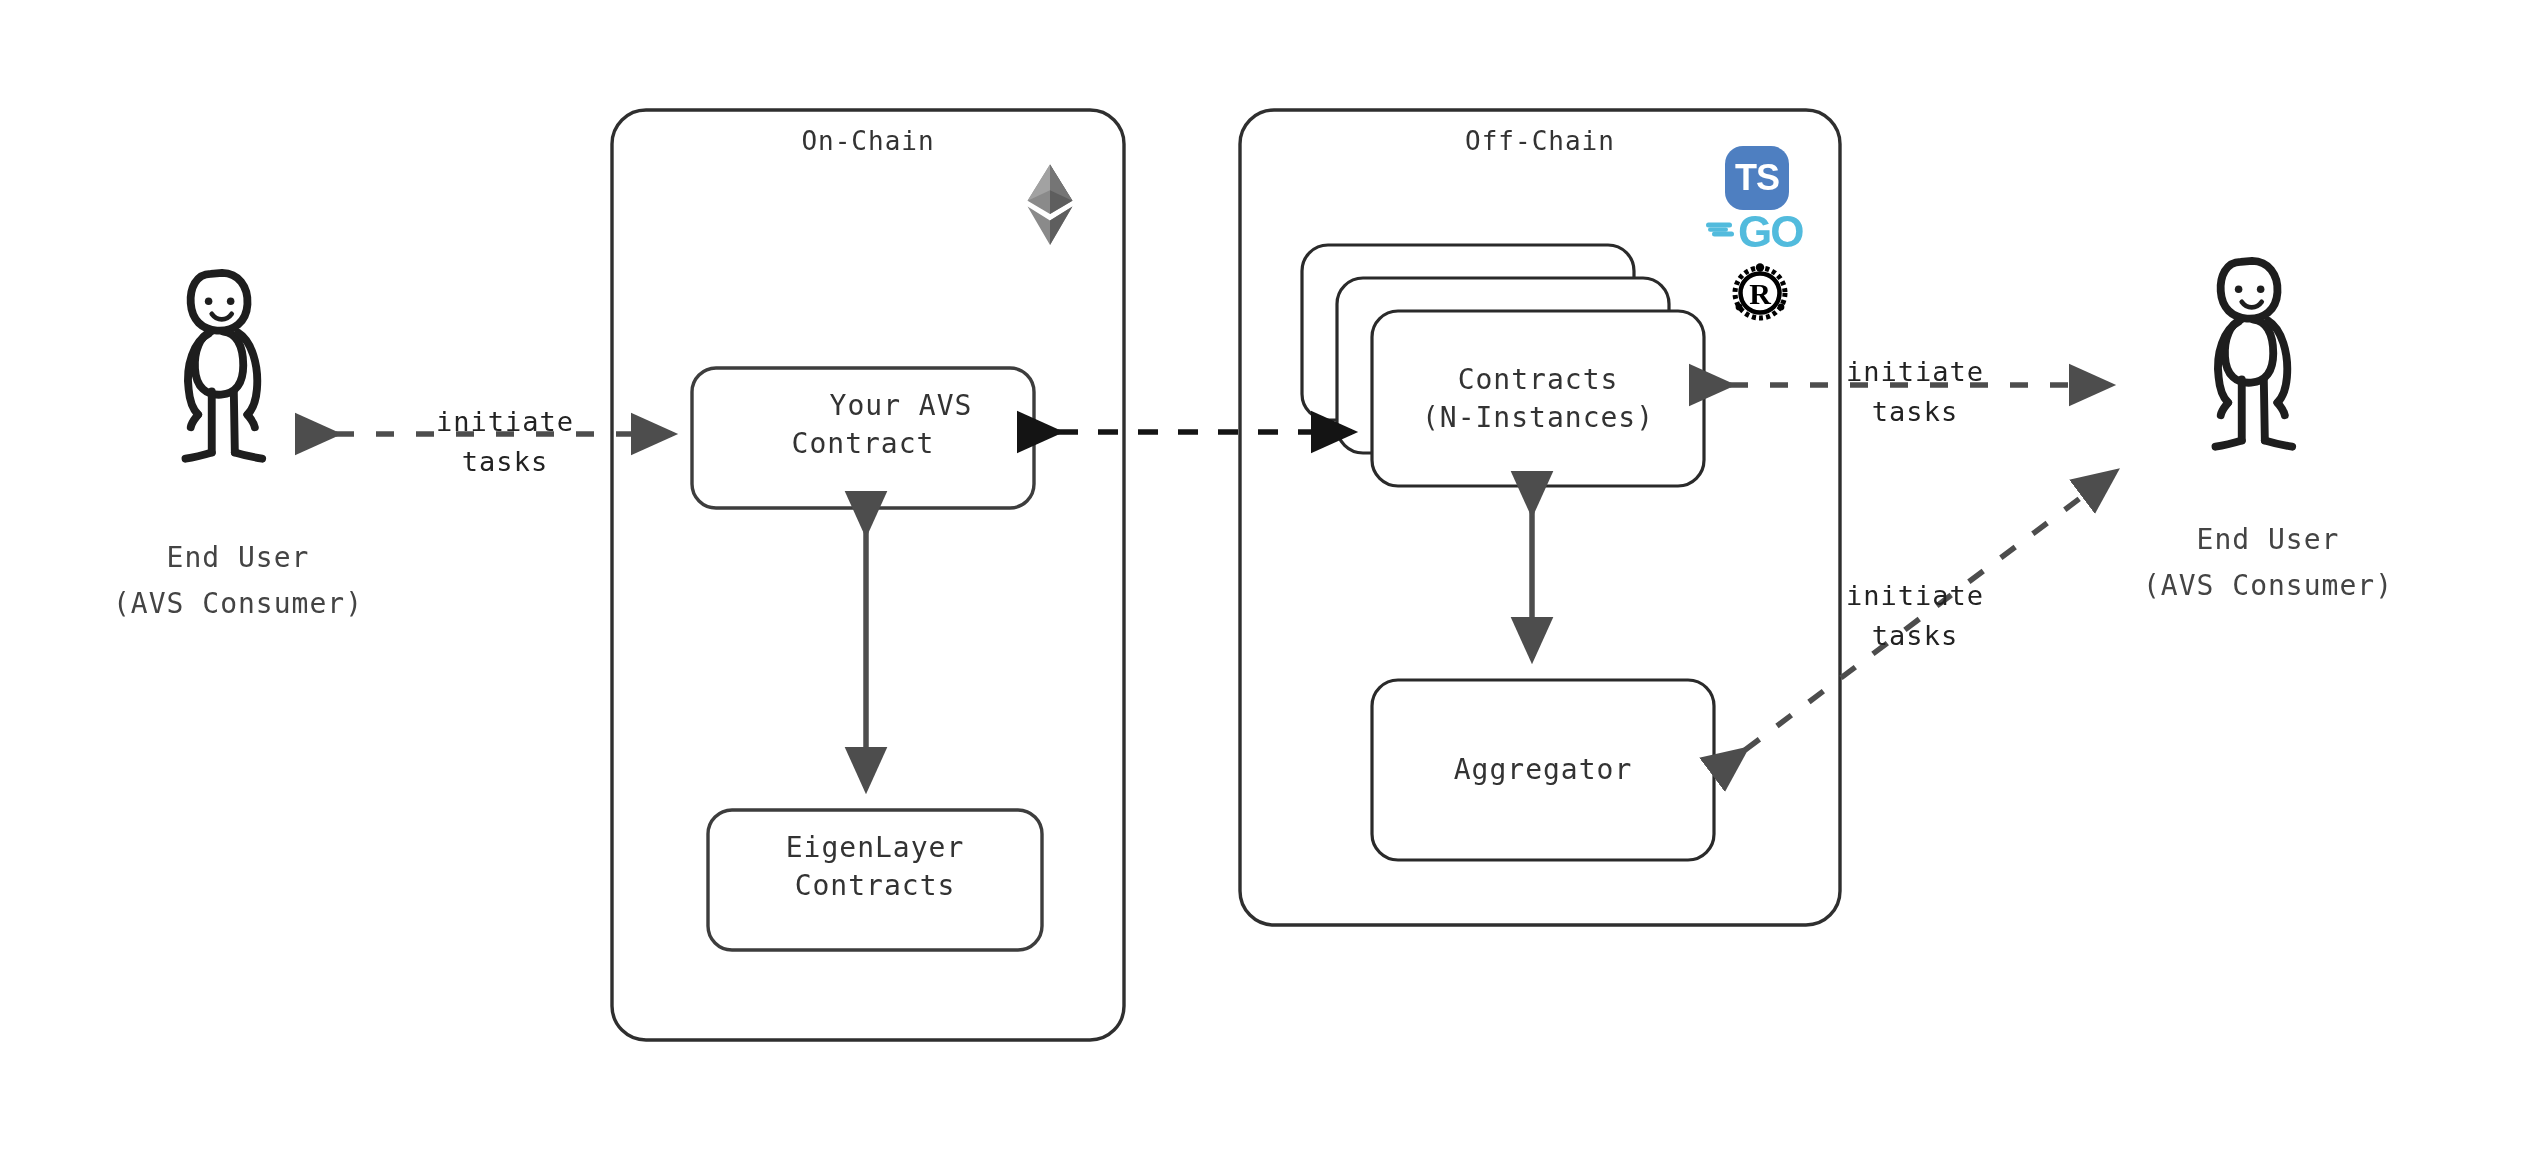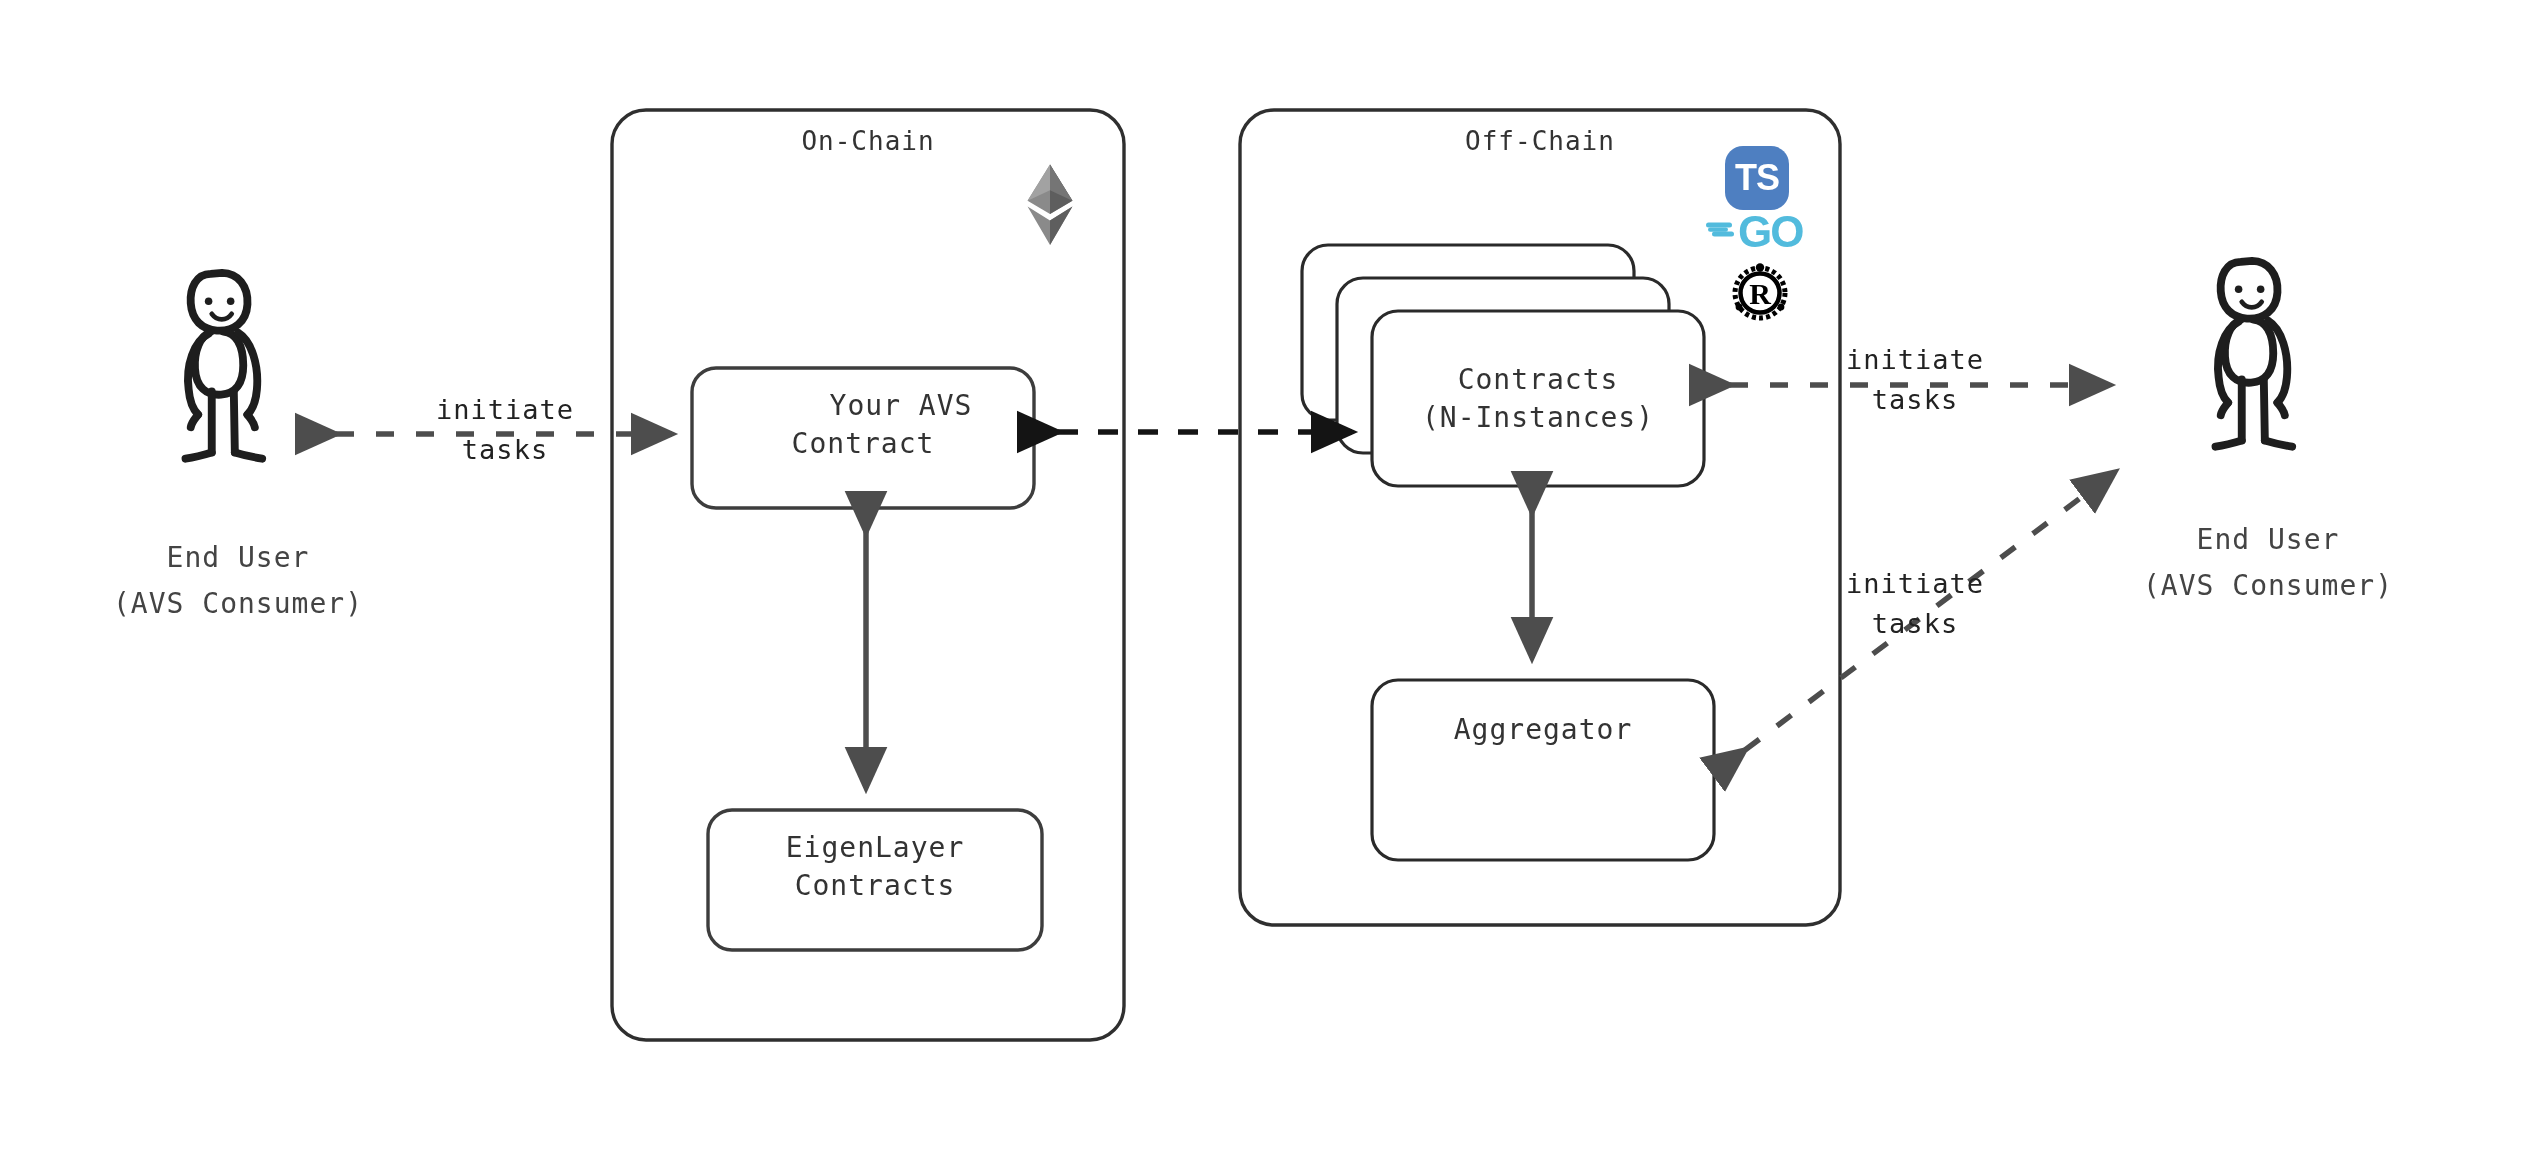--- a/index.html
+++ b/index.html
@@ -24,21 +24,21 @@
     position: absolute;
     color: #333333;
     font-family: "DejaVu Sans Mono", "Liberation Mono", monospace;
     white-space: pre;
     text-align: center;
     line-height: 1.30;
     pointer-events: none;
   }
   .container-title { font-size: 26px; letter-spacing: 1px; }
   .box-label      { font-size: 28px; letter-spacing: 1px; }
-  .edge-label     { font-size: 27px; letter-spacing: 1px; color: #222; }
+  .edge-label     { font-size: 27px; letter-spacing: 1px; color: #222; margin-top: 12px; }
   .actor-label    { font-size: 28px; letter-spacing: 1px; color: #444; }
 
   .ts-badge {
     position: absolute;
     border-radius: 18px;
     display: flex;
     align-items: center;
     justify-content: center;
     font-family: "Liberation Sans", sans-serif;
     font-weight: bold;
@@ -177,21 +177,21 @@
 
 <div class="txt box-label" style="left:692px; top:388px; width:342px;padding-left:38px;">Your AVS</div>
 <div class="txt box-label" style="left:692px; top:426px; width:342px;">Contract</div>
 
 <div class="txt box-label" style="left:708px; top:830px; width:334px;">EigenLayer</div>
 <div class="txt box-label" style="left:708px; top:868px; width:334px;">Contracts</div>
 
 <div class="txt box-label" style="left:1372px; top:362px; width:332px;">Contracts</div>
 <div class="txt box-label" style="left:1372px; top:400px; width:332px;">(N-Instances)</div>
 
-<div class="txt box-label" style="left:1372px; top:712px; width:342px;text-align:center;">Aggregator</div>
+<div class="txt box-label" style="left:1372px; top:752px; width:342px;text-align:center;">Aggregator</div>
 
 <div class="txt edge-label" style="left:380px; top:392px; width:250px;">initiate</div>
 <div class="txt edge-label" style="left:380px; top:432px; width:250px;">tasks</div>
 
 <div class="txt edge-label" style="left:1790px; top:342px; width:250px;">initiate</div>
 <div class="txt edge-label" style="left:1790px; top:382px; width:250px;">tasks</div>
 
 <div class="txt edge-label" style="left:1790px; top:566px; width:250px;">initiate</div>
 <div class="txt edge-label" style="left:1790px; top:606px; width:250px;">tasks</div>
 

